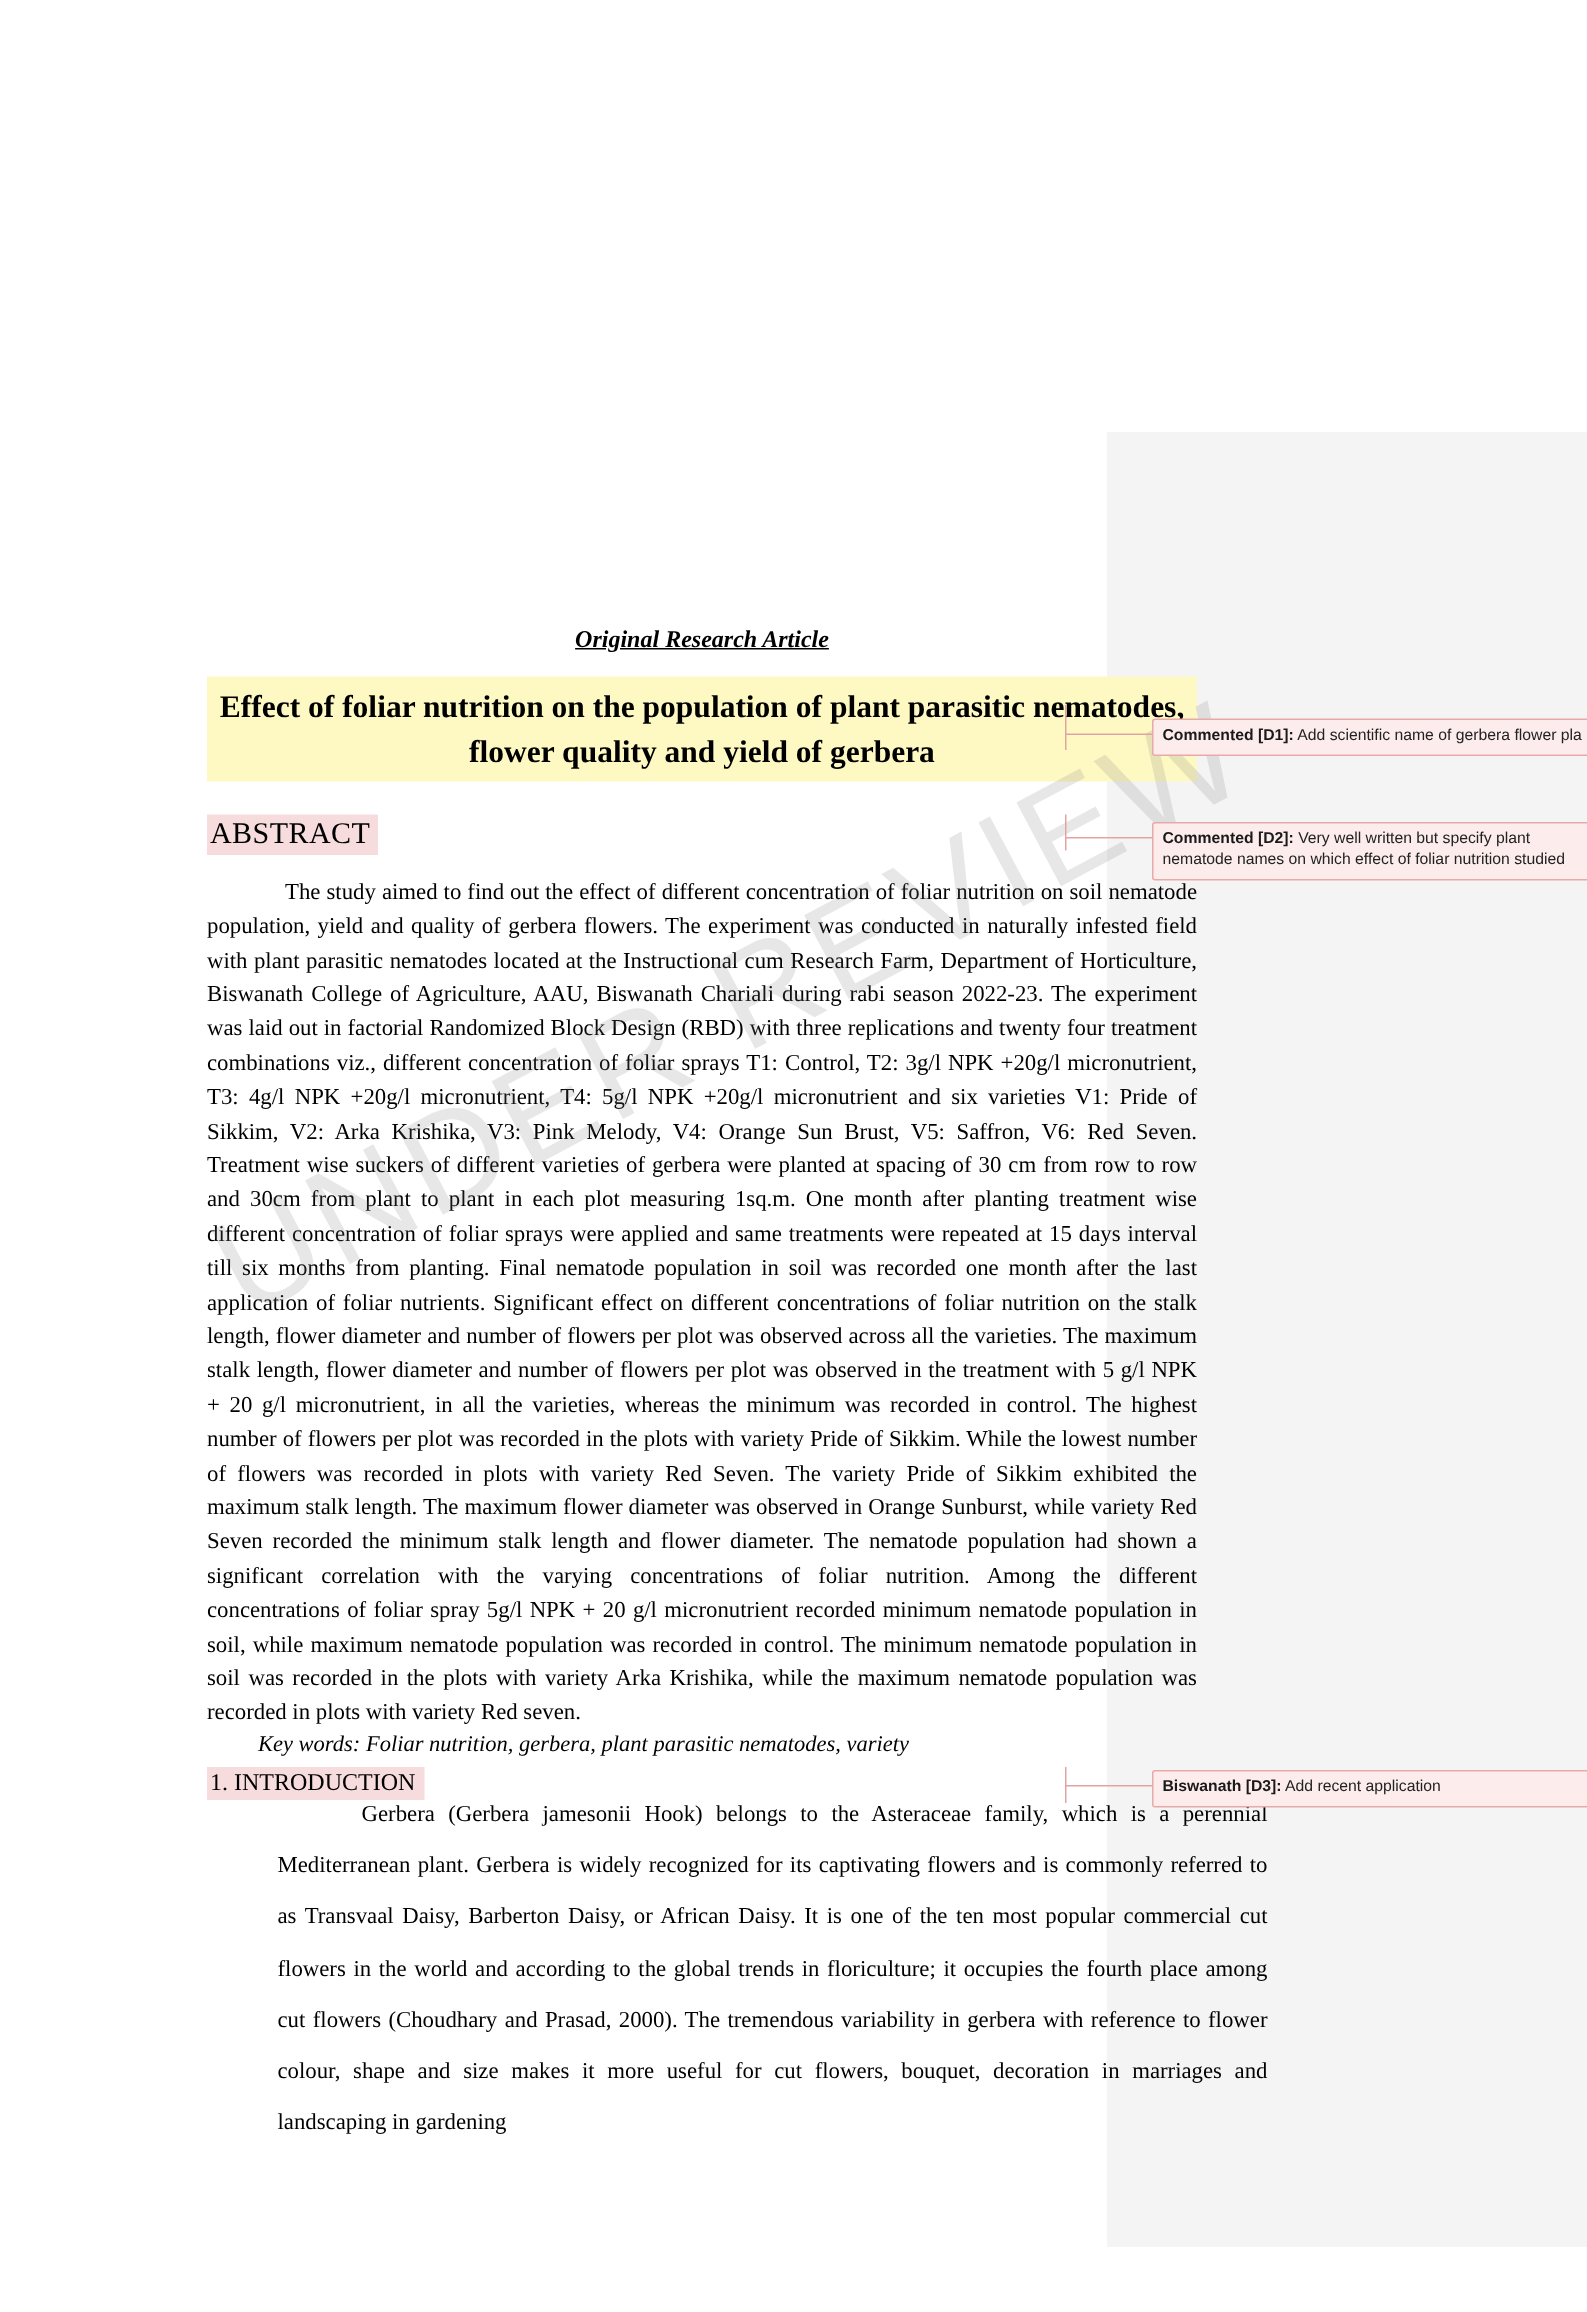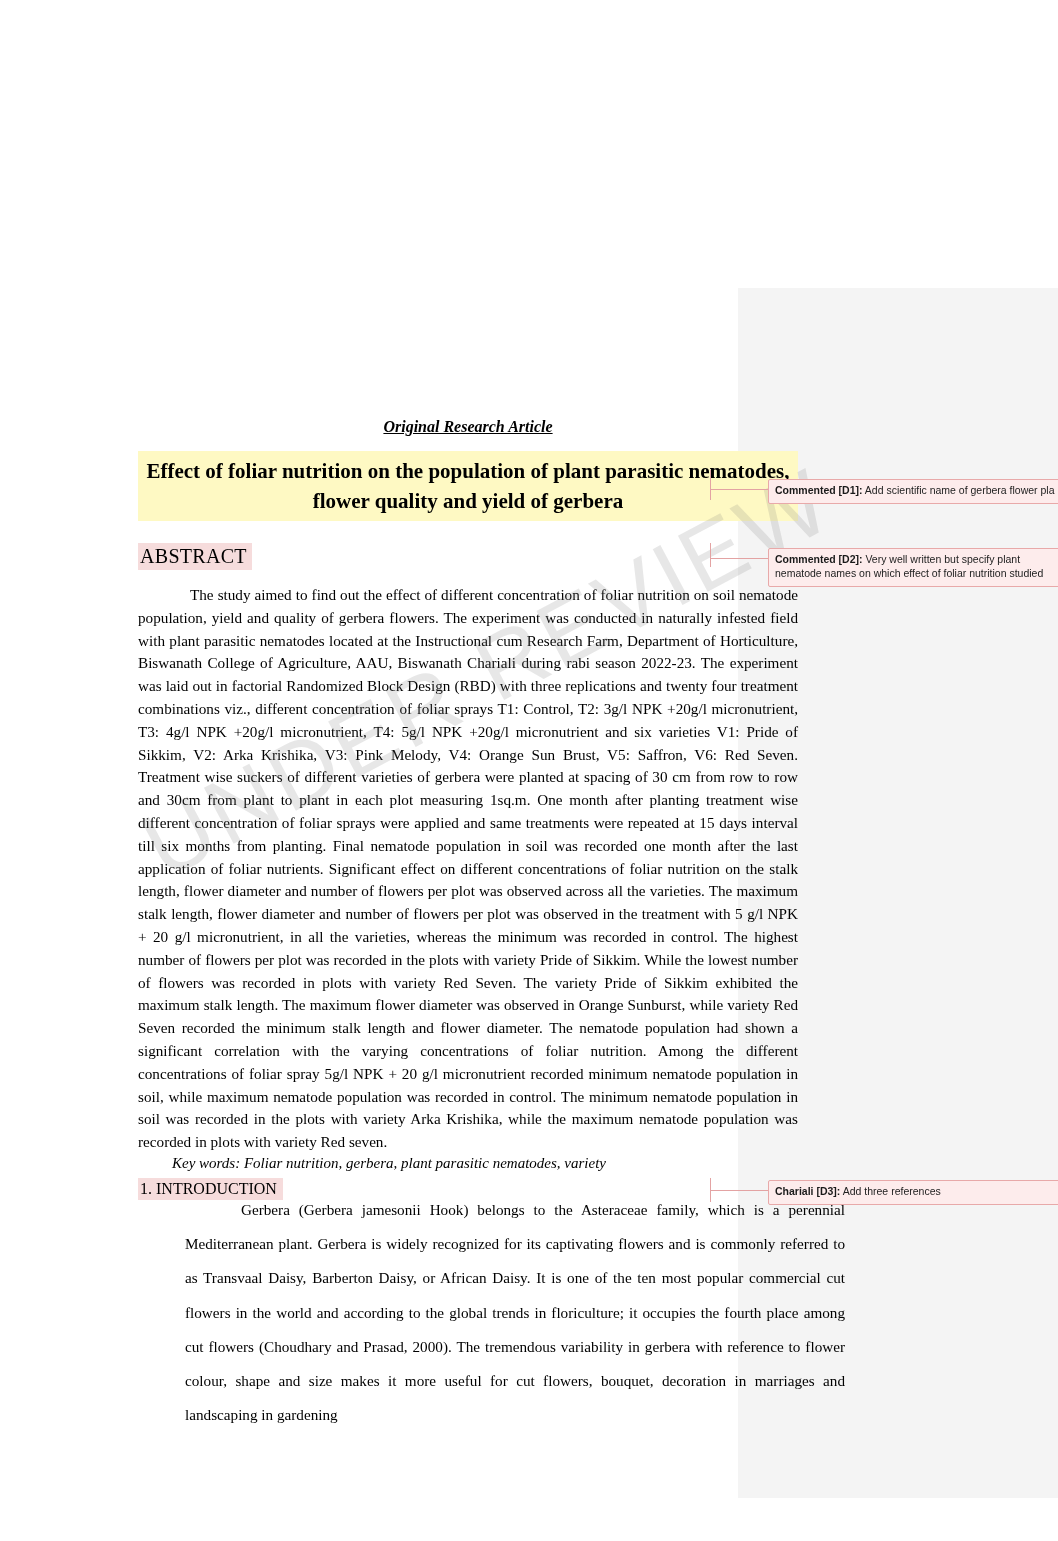--- a/index.html
+++ b/index.html
@@ -219,16 +219,16 @@
 
   <div class="vmark v2"></div>
   <div class="leader l2"></div>
   <div class="comment c2">
     <b>Commented [D2]:</b><span> Very well written but specify plant nematode names on which effect of foliar nutrition studied</span>
   </div>
 
   <div class="vmark v3"></div>
   <div class="leader l3"></div>
   <div class="comment c3">
-    <b>Chariali [D3]:</b><span> Add three references</span>
+    <b>Biswanath [D3]:</b><span> Add recent application</span>
   </div>
 
 </div>
 
 </body></html>

